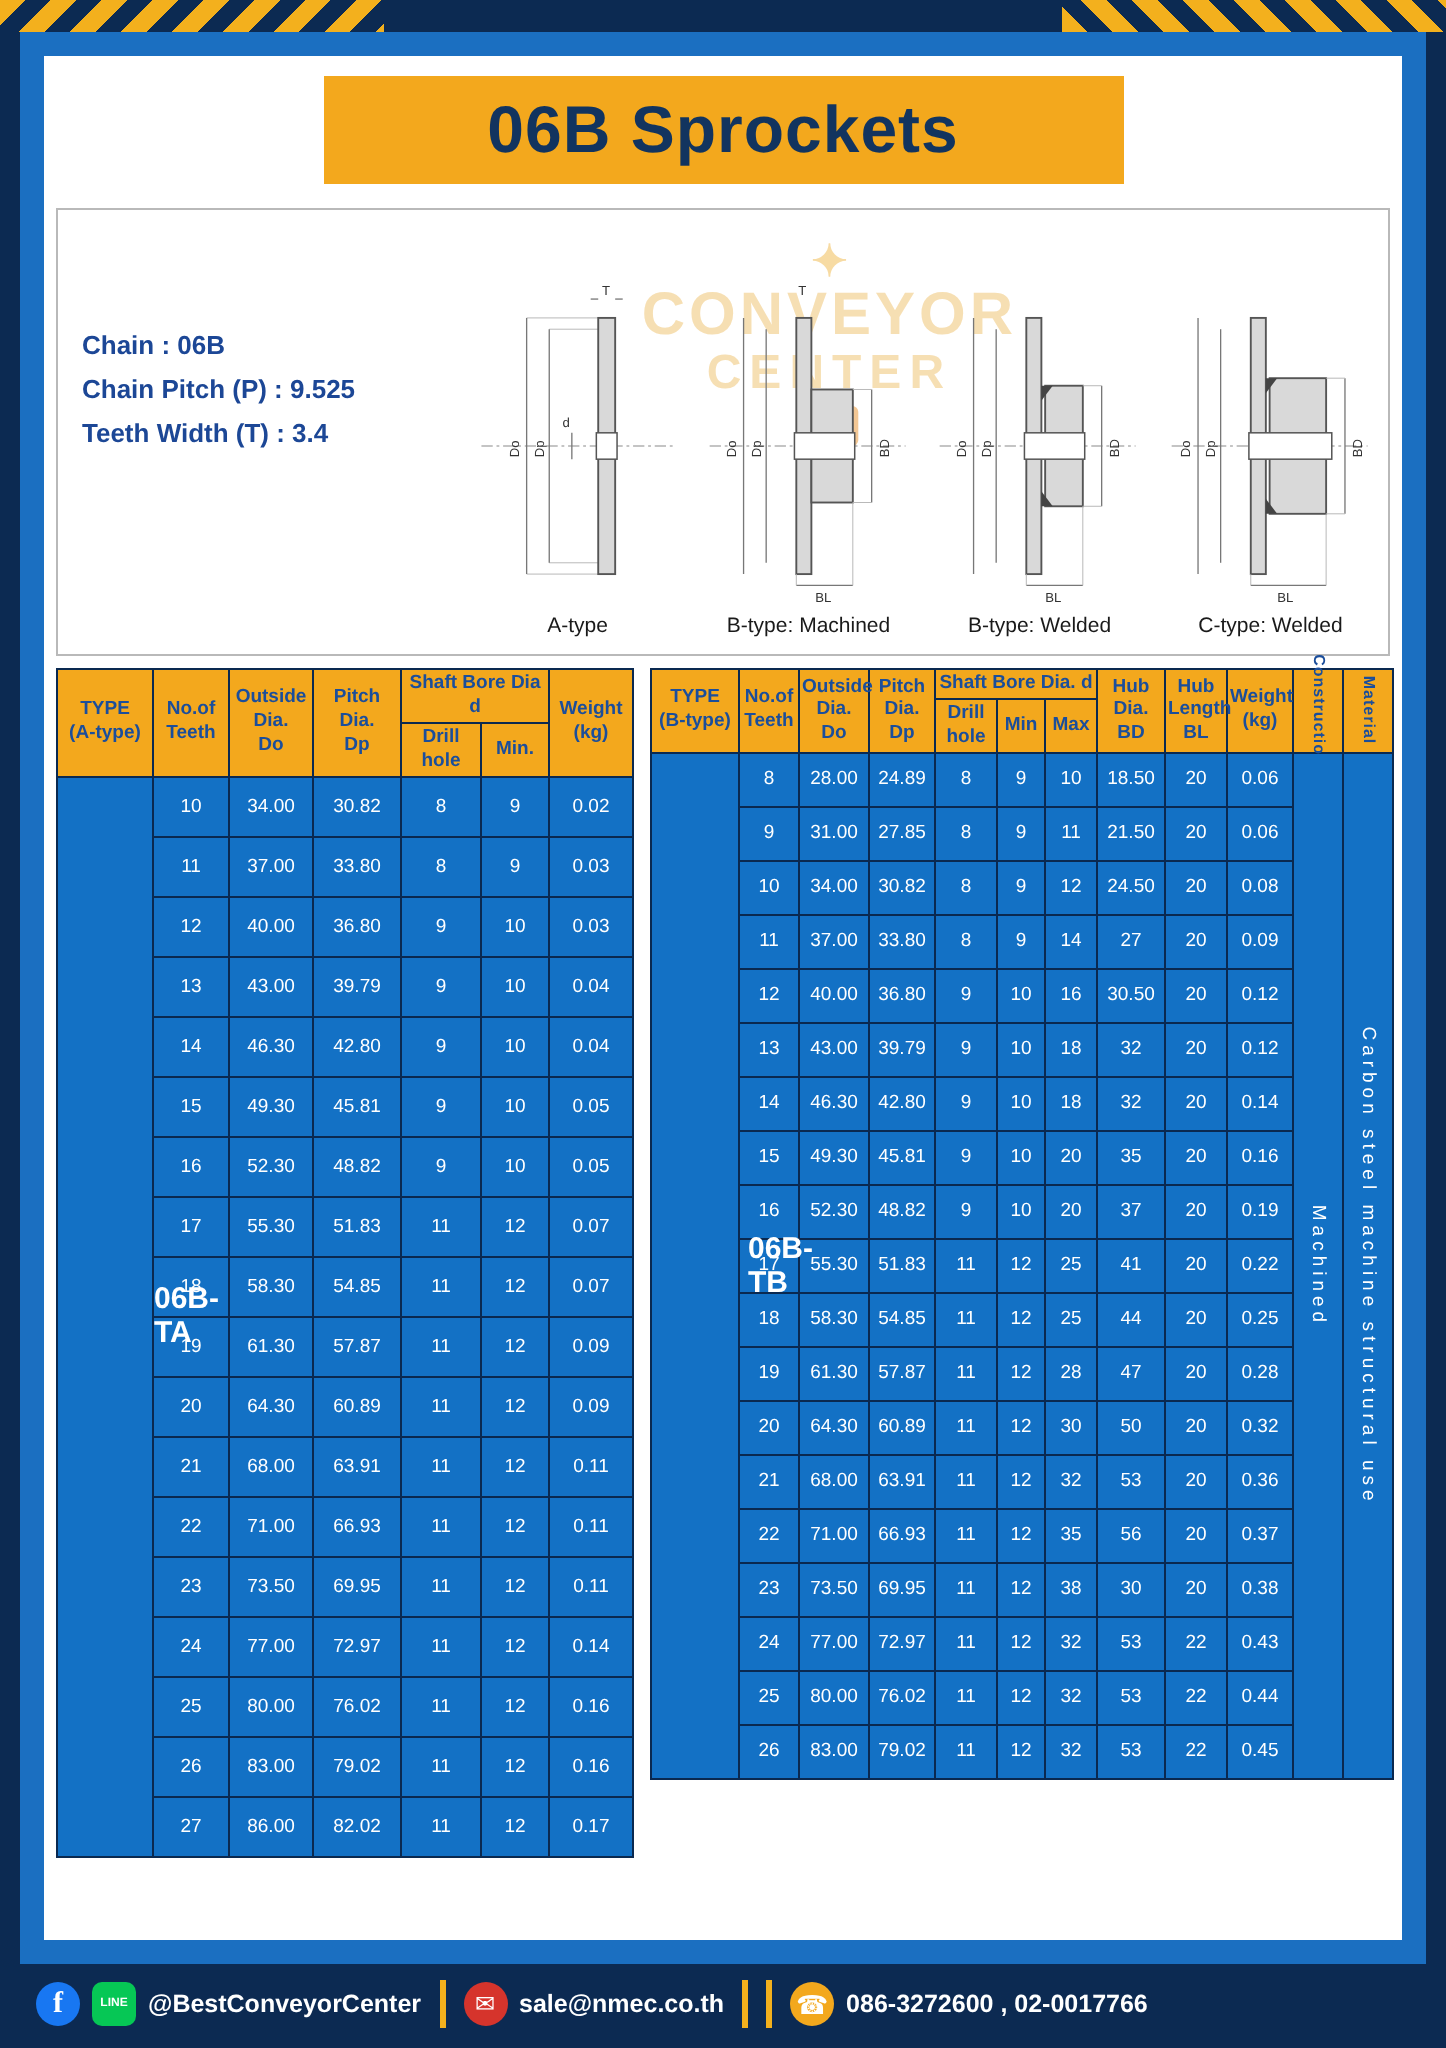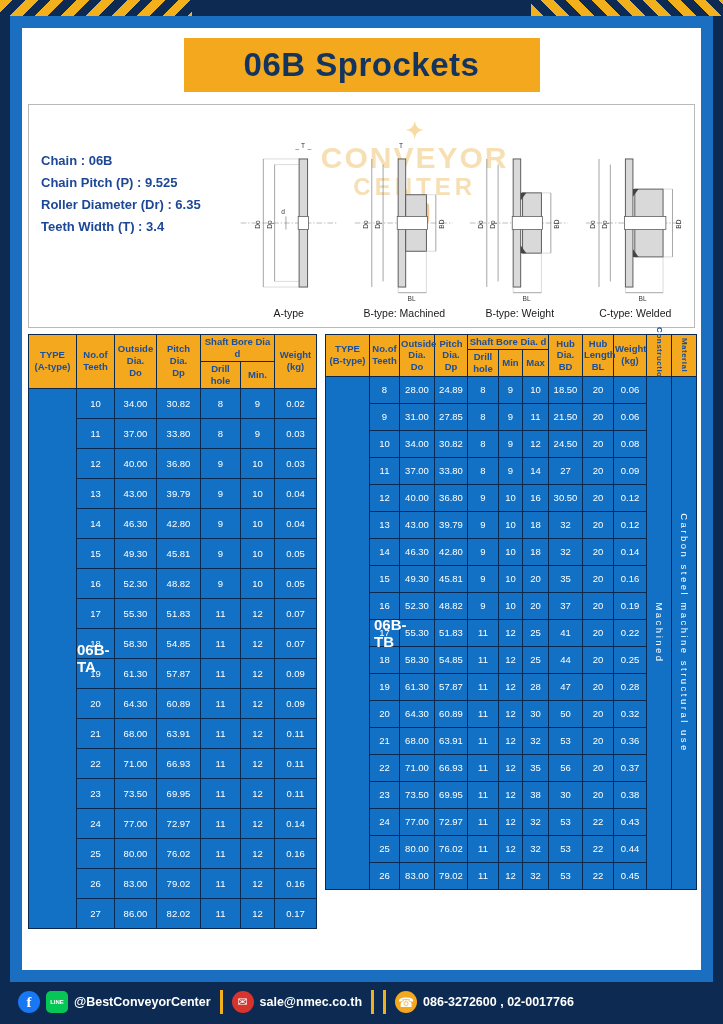--- a/index.html
+++ b/index.html
@@ -5,25 +5,25 @@
   html,body{margin:0;padding:0;font-family:"Liberation Sans",sans-serif;}
   .canvas{position:relative;width:723px;height:1024px;background:#0c2a52;overflow:hidden;}
   
   .hazard{position:absolute;top:0;height:16px;}
   .hazard.left{left:0;width:192px;background:repeating-linear-gradient(135deg,#f3b01d 0 9px,#0c2a52 9px 18px);}
   .hazard.right{right:0;width:192px;background:repeating-linear-gradient(45deg,#f3b01d 0 9px,#0c2a52 9px 18px);}
   
   .frame{position:absolute;left:10px;right:10px;top:16px;bottom:42px;background:#1b6fc1;padding:12px;box-sizing:border-box;}
   .page{position:relative;width:100%;height:100%;background:#ffffff;overflow:hidden;}
   
-  .title-banner{position:absolute;top:10px;left:50%;transform:translateX(-50%);width:356px;height:54px;background:#f3a81d;display:flex;align-items:center;justify-content:center;}
+  .title-banner{position:absolute;top:10px;left:50%;transform:translateX(-50%);width:400px;height:54px;background:#f3a81d;display:flex;align-items:center;justify-content:center;}
   .title-text{font-size:33px;font-weight:bold;color:#12345f;letter-spacing:0.5px;}
   
   .spec-panel{position:absolute;top:76px;left:6px;right:6px;height:222px;background:#fff;border:1px solid #b9b9b9;}
-  .spec-text{position:absolute;left:12px;top:48px;z-index:2;}
+  .spec-text{position:absolute;left:12px;top:60px;z-index:2;}
   .spec-line{color:#1c4796;font-weight:bold;font-size:13px;margin-bottom:7px;white-space:nowrap;}
   .watermark{position:absolute;left:58%;top:14px;transform:translateX(-50%);text-align:center;z-index:0;opacity:0.5;color:#eec06a;font-weight:bold;line-height:1.05;}
   .wm-star{font-size:22px;color:#f0b84a;}
   .wm-l1{font-size:24px;letter-spacing:3px;}
   .wm-l2{font-size:30px;letter-spacing:2px;}
   .wm-l3{font-size:24px;letter-spacing:4px;}
   .wm-mail{display:inline-block;margin-top:4px;width:28px;height:20px;background:#e8912b;color:#fff;font-size:13px;line-height:20px;border-radius:3px;}
   .drawings{position:absolute;top:8px;right:4px;width:456px;height:206px;display:flex;gap:6px;z-index:1;}
   .drawing{flex:1;display:flex;flex-direction:column;align-items:center;justify-content:flex-end;}
   .dwg{height:162px;width:100%;}
@@ -81,21 +81,20 @@
         <div class="watermark">
           <div class="wm-star">✦</div>
           <div class="wm-l2">CONVEYOR</div>
           <div class="wm-l3">CENTER</div>
           <div class="wm-mail">✉</div>
         </div>
 
         <div class="spec-text">
           <div class="spec-line">Chain : 06B</div>
           <div class="spec-line">Chain Pitch (P) : 9.525</div>
-          <div class="spec-line">Roller Diameter (Dr) : 6.35</div>
           <div class="spec-line">Teeth Width (T) : 3.4</div>
         </div>
 
         <div class="drawings">
 
           <div class="drawing">
             <svg class="dwg" viewBox="0 0 110 172">
               <line class="cl" x1="4" y1="86" x2="106" y2="86"></line>
               <line class="ext" x1="28" y1="18" x2="66" y2="18"></line>
               <line class="ext" x1="28" y1="154" x2="66" y2="154"></line>
@@ -153,21 +152,21 @@
               <line class="ext" x1="78" y1="54" x2="88" y2="54"></line>
               <line class="ext" x1="78" y1="118" x2="88" y2="118"></line>
               <line class="dim" x1="48" y1="160" x2="78" y2="160"></line>
               <line class="ext" x1="48" y1="154" x2="48" y2="160"></line>
               <line class="ext" x1="78" y1="118" x2="78" y2="160"></line>
               <text transform="rotate(-90 16 92)" x="16" y="92">Do</text>
               <text transform="rotate(-90 29 92)" x="29" y="92">Dp</text>
               <text transform="rotate(-90 97 92)" x="97" y="92">BD</text>
               <text x="58" y="169">BL</text>
             </svg>
-            <div class="caption">B-type: Weight</div>
+            <div class="caption">B-type: Welded</div>
           </div>
 
           <div class="drawing">
             <svg class="dwg" viewBox="0 0 110 172">
               <line class="cl" x1="2" y1="86" x2="106" y2="86"></line>
               <line class="dim" x1="16" y1="18" x2="16" y2="154"></line>
               <line class="dim" x1="28" y1="24" x2="28" y2="148"></line>
               <rect class="part" x="44" y="18" width="8" height="136"></rect>
               <rect class="part" x="54" y="50" width="30" height="72"></rect>
               <polygon class="weld" points="52,50 58,50 52,58"></polygon>

